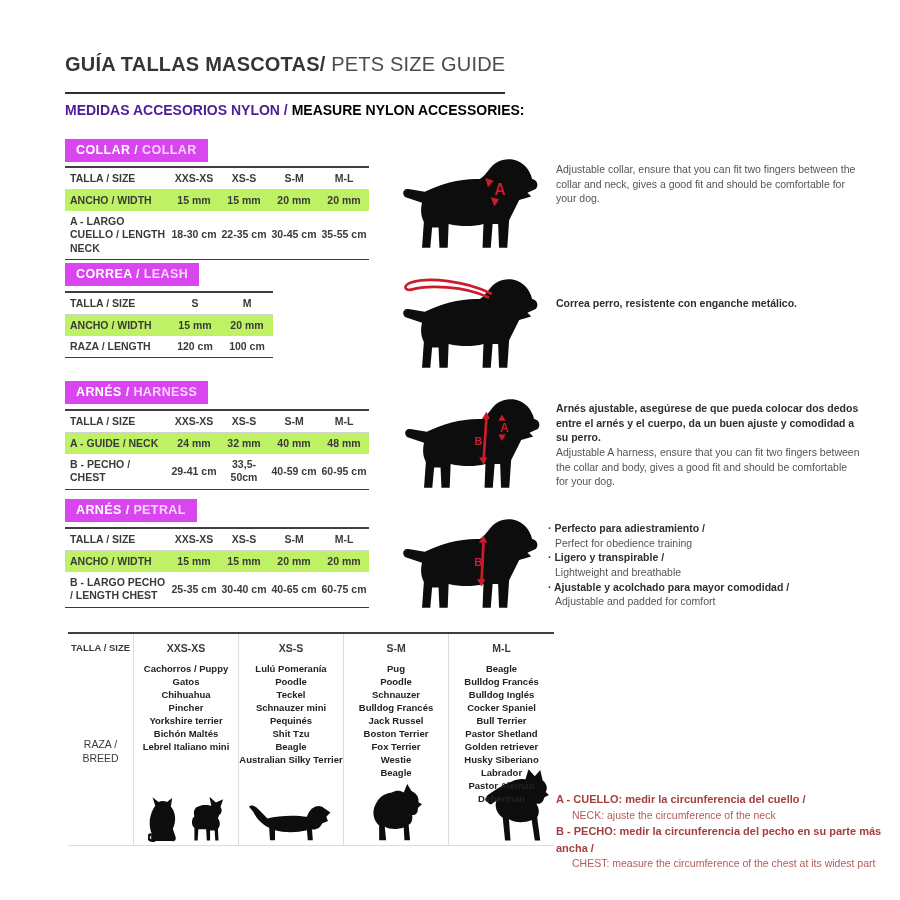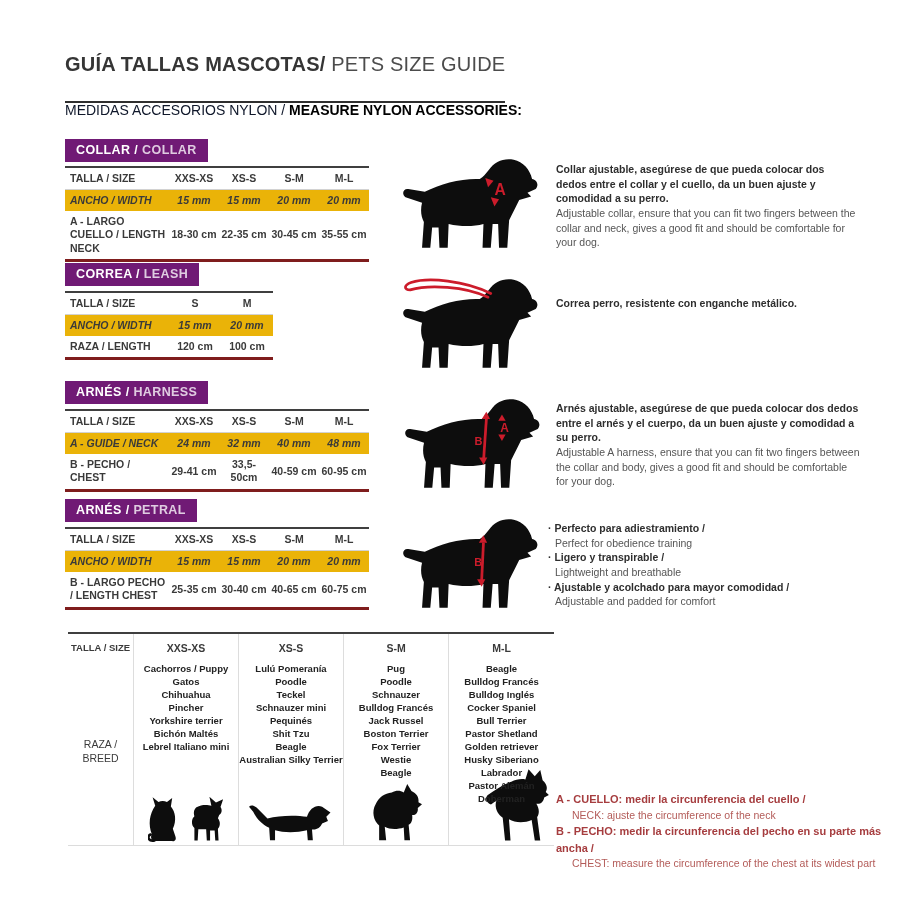--- a/index.html
+++ b/index.html
@@ -3,43 +3,43 @@
 <meta charset="utf-8">
 <style>
   html,body { margin:0; padding:0; background:#ffffff; }
   .page {
     position:relative; width:900px; height:900px; background:#fff;
     font-family:"Liberation Sans", sans-serif; color:#3a3a3a; overflow:hidden;
   }
   
   .title {
     position:absolute; left:65px; top:53px; font-size:20px; letter-spacing:.2px;
-    border-bottom:2px solid #2f2f2f; padding-bottom:25px; white-space:nowrap;
+    border-bottom:2px solid #2f2f2f; padding-bottom:16px; white-space:nowrap;
   }
   .title .es { font-weight:700; color:#353535; }
   .title .en { font-weight:400; color:#4c4c4c; }
   .subtitle { position:absolute; left:65px; top:102px; font-size:14px; white-space:nowrap; }
-  .subtitle .es { font-weight:400; color:#0f172a; }
+  .subtitle .es { font-weight:700; color:#4c1d95; }
   .subtitle .en { font-weight:700; color:#000000; }
   
   .badge {
-    position:absolute; background:#701a75; color:#fff; font-size:12.5px; font-weight:700;
+    position:absolute; background:#d946ef; color:#fff; font-size:12.5px; font-weight:700;
     padding:4px 11px 5px; letter-spacing:.4px; white-space:nowrap;
   }
   .badge .lt { color:rgba(255,255,255,.78); font-weight:600; }
   
   table.sizetable { position:absolute; border-collapse:collapse; table-layout:fixed; }
   .sizetable td {
     font-size:10.5px; font-weight:700; color:#3a3a3a; text-align:center;
     padding:4px 2px; line-height:1.25; vertical-align:middle;
   }
   .sizetable td.lbl { text-align:left; padding-left:5px; }
   .sizetable tr.head td { border-top:2px solid #3f3f3f; border-bottom:1px solid #d2d2d2; }
-  .sizetable tr.gray td { background:#eab308;font-style:italic; }
-  .sizetable tr.last td { border-bottom:3px solid #7f1d1d; }
+  .sizetable tr.gray td { background:#bef264; }
+  .sizetable tr.last td { border-bottom:1px solid #7f1d1d; }
   .c-lbl { width:104px; } .c-val { width:50px; } .c-val2 { width:52px; }
   
   .dogfig { position:absolute; width:152px; height:110px; }
   
   .desc { position:absolute; width:300px; font-size:10.5px; line-height:1.4; }
   .desc p { margin:0; }
   .desc .es { font-weight:700; color:#2e2e2e; }
   .desc .en { font-weight:400; color:#555; }
   .desc.bullets .es::before { content:"· "; }
   .desc.bullets .en { margin-left:7px; }
@@ -116,21 +116,20 @@
   <div class="dogfig" style="left:396px; top:146px">
     <svg viewBox="0 0 165 120" width="152" height="110">
       <path class="ink" d="M13,47 C8,46 5,52 10,56 L28,62 C26,70 27,77 30,83 L28,111 L37,111 L39,89 L46,89 L47,111 L56,111 L57,85 C70,88 84,88 95,85 L94,111 L103,111 L105,85 L111,85 L112,111 L121,111 L123,81 C127,73 131,65 134,59 L147,55 L143,51 L152,47 C156,42 153,37 148,36 C146,26 138,17 128,15 C117,13 107,17 101,26 C97,31 95,34 91,36 C72,35 48,41 31,50 Z"></path>
       <text class="red" x="107" y="53" font-size="17">A</text>
       <path class="red" d="M97,35 l9,3 -6,7 z"></path>
       <path class="red" d="M103,56 l9,2 -5,8 z"></path>
     </svg>
   </div>
 
   <div class="desc" style="left:556px; top:162px">
-    <p class="es">Collar ajustable, asegúrese de que pueda colocar dos dedos entre el collar y el cuello, da un buen ajuste y comodidad a su perro.</p>
     <p class="en">Adjustable collar, ensure that you can fit two fingers between the collar and neck, gives a good fit and should be comfortable for your dog.</p>
   </div>
 
   <div class="badge" style="left:65px; top:263px"><span>CORREA / </span><span class="lt">LEASH</span></div>
 
   <table class="sizetable" style="left:65px; top:291px">
     <colgroup>
         <col class="c-lbl">
         <col class="c-val2">
         <col class="c-val2">

